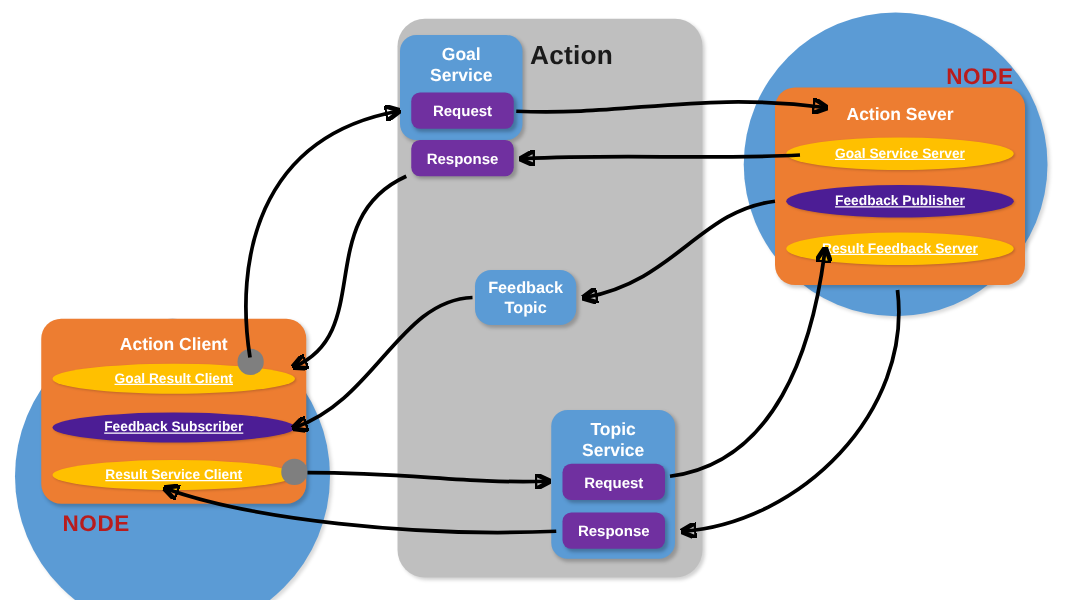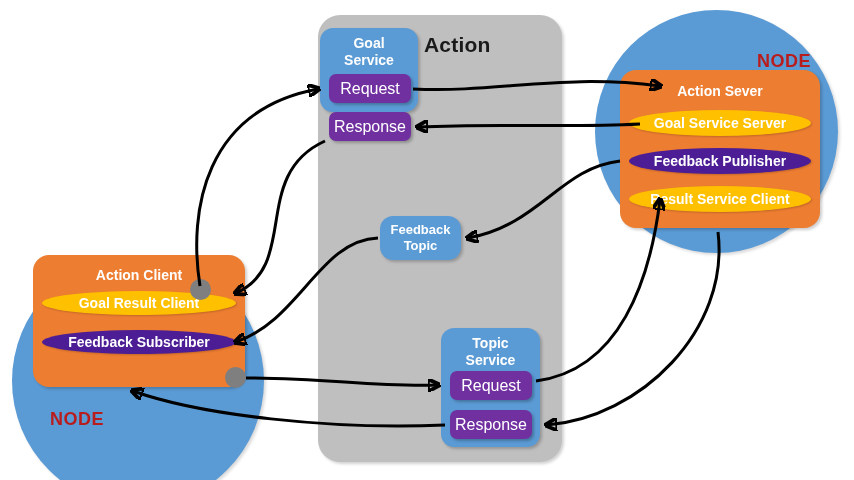--- a/index.html
+++ b/index.html
@@ -47,22 +47,22 @@
     color: #ffffff;
     font-weight: bold;
     font-size: 14px;
     line-height: 17px;
   }
   .purple-box {
     position: absolute;
     background: #7030a0;
     border-radius: 7px;
     color: #ffffff;
-    font-weight: normal;
-    font-size: 16px;
+    font-weight: bold;
+    font-size: 12px;
     display: flex;
     align-items: center;
     justify-content: center;
     box-shadow: 2px 2px 3px rgba(0,0,0,0.25);
   }
   
   #goal-service { left: 320px; top: 28px; width: 98px; height: 84px; }
   #goal-service .svc-title { top: 7px; }
   #goal-req { left: 329px; top: 74px; width: 82px; height: 29px; }
   #goal-resp { left: 329px; top: 112px; width: 82px; height: 29px; }
@@ -96,43 +96,44 @@
   }
   #node-label-client { left: 50px; top: 409px; }
   #node-label-server { left: 757px; top: 51px; }
   
   .orange-box {
     position: absolute;
     background: #ed7d31;
     border-radius: 16px;
     box-shadow: 2px 2px 3px rgba(0,0,0,0.2);
   }
-  #client-box { left: 33px; top: 255px; width: 212px; height: 132px; }
+  #client-box { left: 33px; top: 255px; width: 212px; height: 148px; }
   #server-box { left: 620px; top: 70px; width: 200px; height: 158px; }
   .orange-title {
     position: absolute;
     left: 0; right: 0;
     text-align: center;
     color: #ffffff;
     font-weight: bold;
     font-size: 14px;
   }
   #client-box .orange-title { top: 12px; }
   #server-box .orange-title { top: 13px; }
   .pill {
     position: absolute;
     border-radius: 50%;
     display: flex;
     align-items: center;
     justify-content: center;
     color: #ffffff;
     font-weight: bold;
-    font-size: 14px;
+    font-size: 11px;
     white-space: nowrap;
     box-shadow: 1px 1px 2px rgba(0,0,0,0.18);
+    text-decoration: underline;
   }
   .pill.yellow { background: #ffc000; }
   .pill.green  { background: #4c1d95; }
   
   #client-box .pill { left: 9px; width: 194px; height: 24px; }
   #pill-goal-client { top: 36px; }
   #pill-fb-sub     { top: 75px; }
   #pill-res-client { top: 113px; }
   
   #server-box .pill { left: 9px; width: 182px; height: 26px; }
@@ -165,28 +166,29 @@
   <div class="action-panel"></div>
   <div class="action-title">Action</div>
 
   <div class="node-circle" id="node-client"></div>
   <div class="node-circle" id="node-server"></div>
 
   <div class="orange-box" id="client-box">
     <div class="orange-title">Action Client</div>
     <div class="pill yellow" id="pill-goal-client">Goal Result Client</div>
     <div class="pill green" id="pill-fb-sub">Feedback Subscriber</div>
+    <div class="pill yellow" id="pill-res-client">Result Service Client</div>
   </div>
   <div class="node-label" id="node-label-client">NODE</div>
 
   <div class="orange-box" id="server-box">
     <div class="orange-title">Action Sever</div>
     <div class="pill yellow" id="pill-goal-server">Goal Service Server</div>
     <div class="pill green" id="pill-fb-pub">Feedback Publisher</div>
-    <div class="pill yellow" id="pill-res-server">Result Service Client</div>
+    <div class="pill yellow" id="pill-res-server">Result Feedback Server</div>
   </div>
   <div class="node-label" id="node-label-server">NODE</div>
 
   <div class="svc-box" id="goal-service">
     <div class="svc-title">
       <div>Goal</div>
       <div>Service</div>
     </div>
   </div>
   <div class="purple-box" id="goal-req">Request</div>

